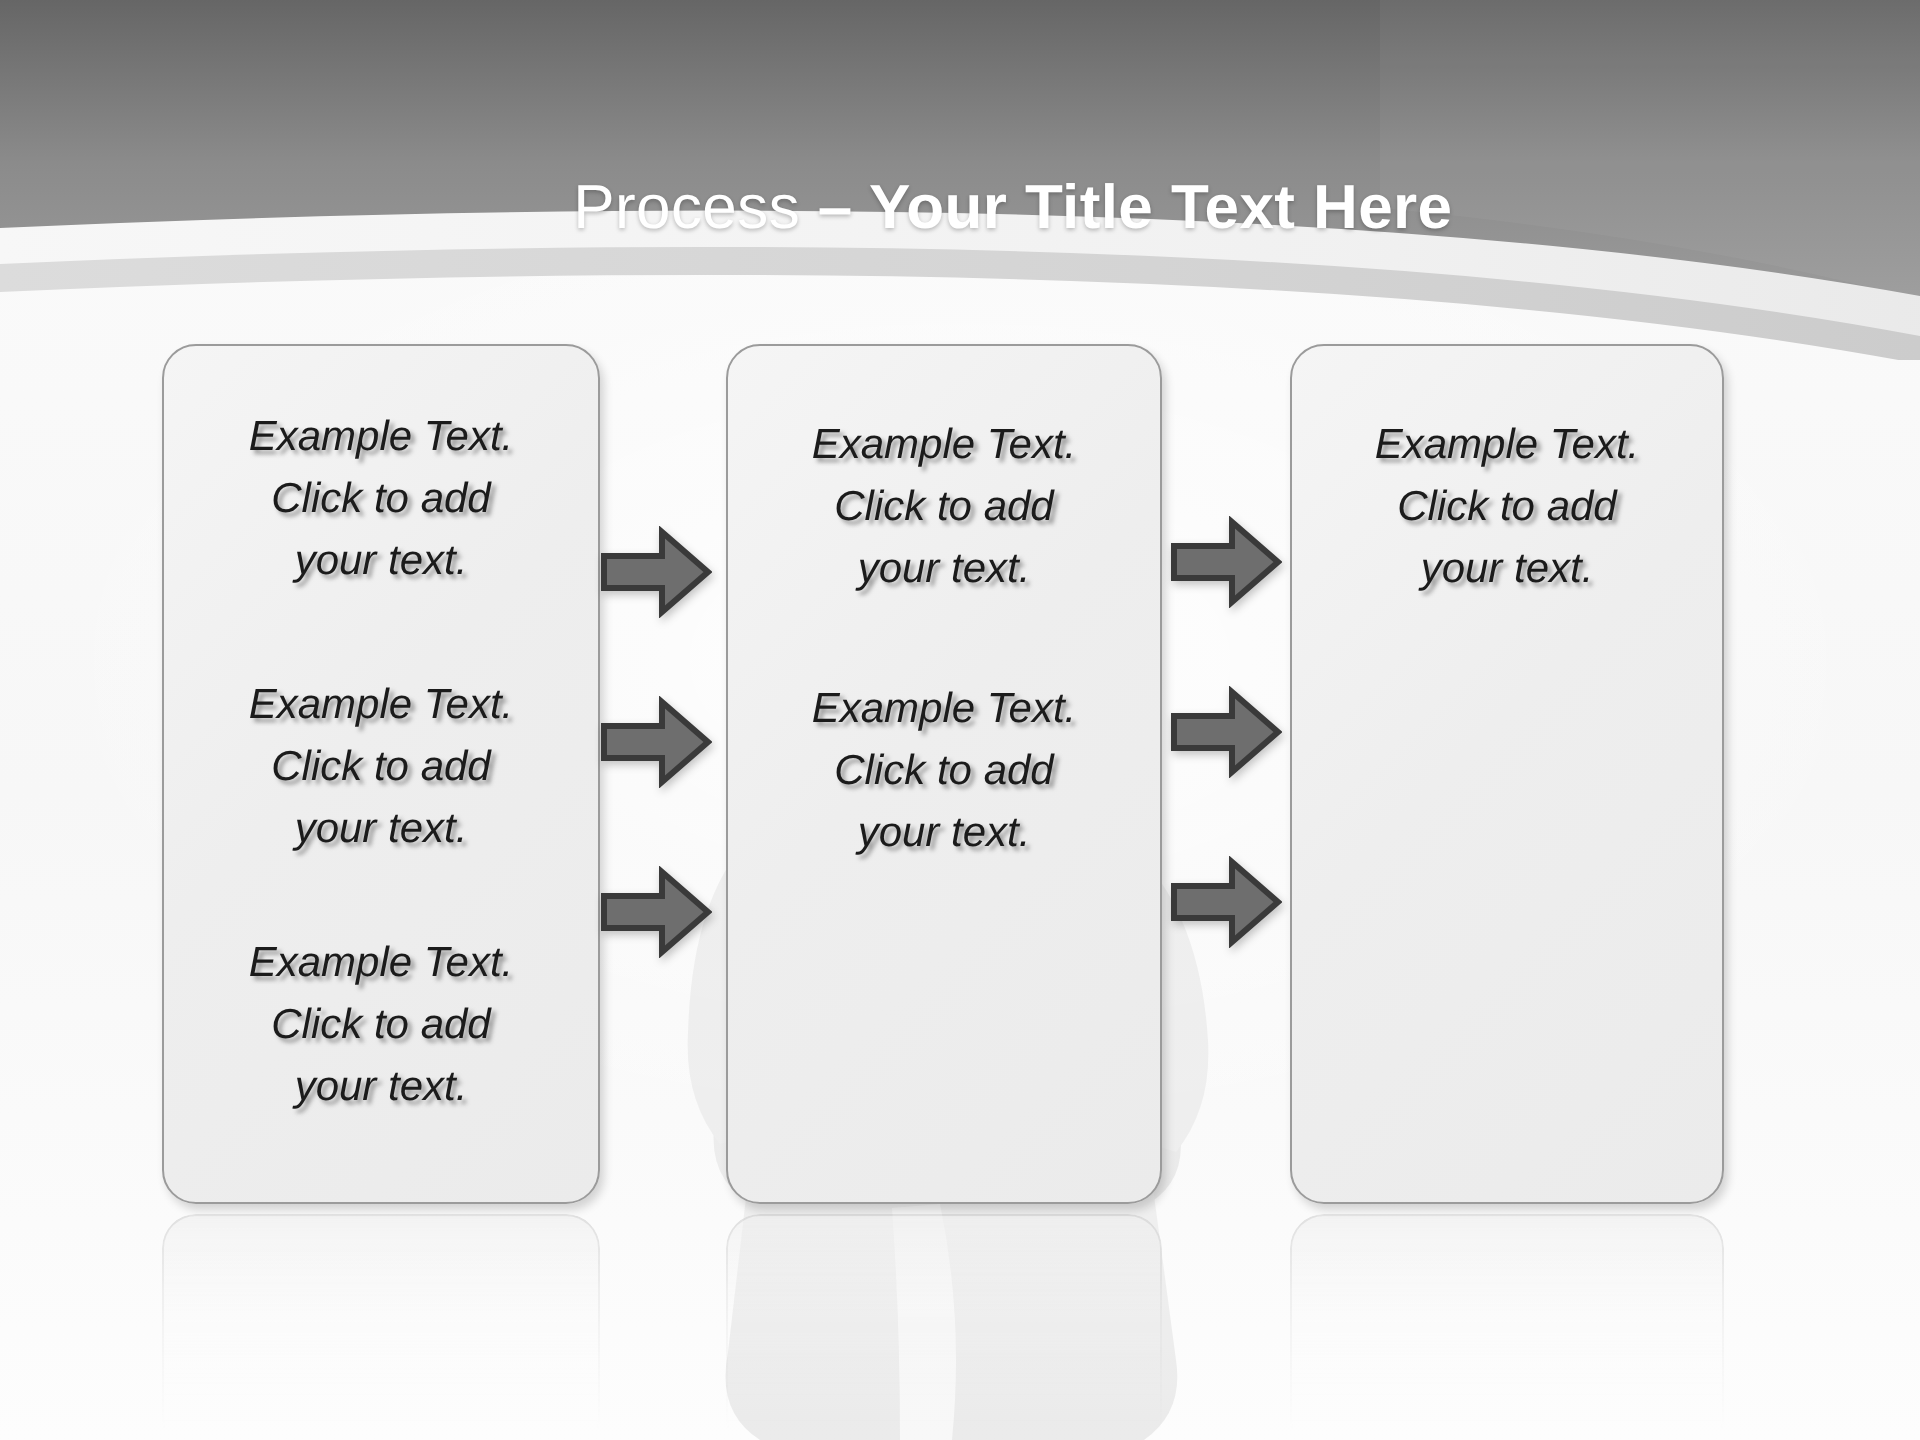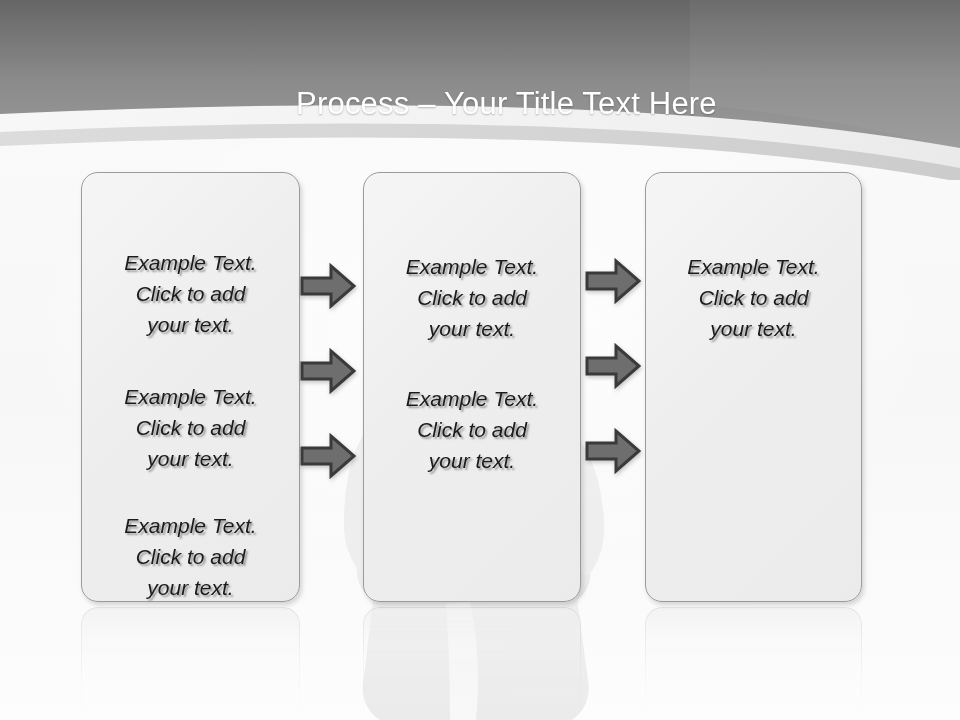--- a/index.html
+++ b/index.html
@@ -34,21 +34,21 @@
     position:absolute;left:0;top:50px;width:960px;text-align:center;
     z-index:6;pointer-events:none;
   }
   .title-text{
     display:inline-block;
     font-size:31px;color:#ffffff;letter-spacing:.2px;
     text-shadow:0 1px 2px rgba(0,0,0,.25);
     white-space:pre;
   }
   .title-strong{font-weight:normal;}
-  .title-rest{font-weight:normal;}
+  .title-rest{font-weight:bold;}
 
   
   .box{
     position:absolute;
     border:1.6px solid #9b9b9b;
     border-radius:17px;
     background:linear-gradient(135deg,#f5f5f5 0%,#eeeeee 45%,#ebebeb 100%);
     box-shadow:2px 3px 5px rgba(0,0,0,.16);
     z-index:4;
     box-sizing:border-box;
@@ -61,21 +61,20 @@
 
   .text-block{
     position:absolute;left:8px;right:8px;
     text-align:center;
     font-style:italic;
     font-size:21px;
     line-height:31px;
     color:#1b1b1b;
     text-shadow:2px 2px 2px rgba(120,120,120,.75);
     white-space:pre-line;
-    margin-top:44px;
   }
 
   
   .reflect{
     position:absolute;
     border:1.5px solid rgba(155,155,155,.30);
     border-radius:17px;
     background:linear-gradient(180deg,rgba(238,238,238,.80) 0%,rgba(246,246,246,.35) 45%,rgba(250,250,250,0) 100%);
     z-index:2;
     box-sizing:border-box;

